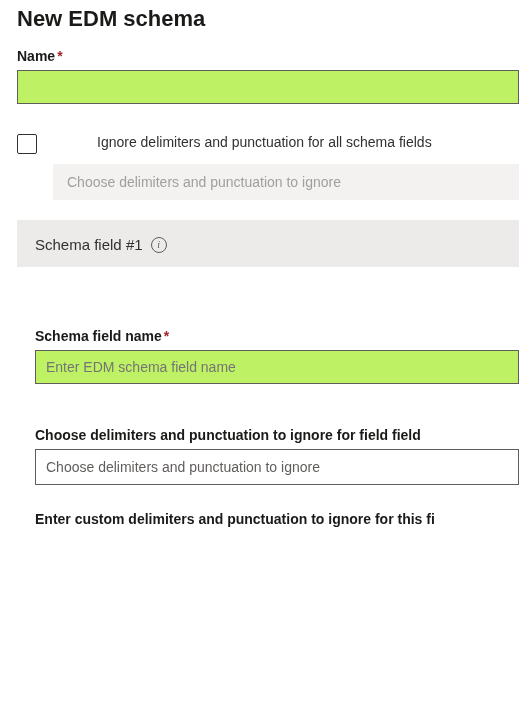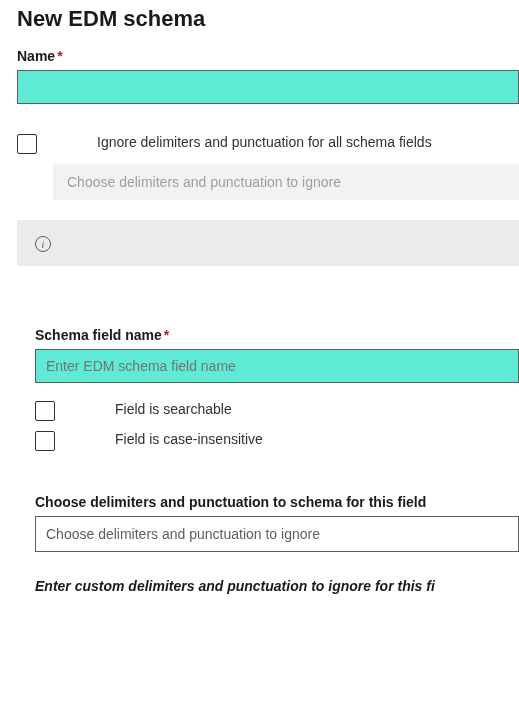--- a/index.html
+++ b/index.html
@@ -38,21 +38,21 @@
       margin-left: 2px;
     }
     .text-input {
       width: 100%;
       height: 34px;
       border: 1px solid #605e5c;
       padding: 0 10px;
       font-size: 14px;
       font-family: inherit;
       color: #323130;
-      background: #5eead4;
+      background: #bef264;
     }
     .textarea-input {
       width: 100%;
       height: 58px;
       border: 1px solid #605e5c;
       padding: 6px 10px;
       font-size: 14px;
       font-family: inherit;
       resize: none;
       background: #ffffff;
@@ -162,46 +162,37 @@
 
 
   <div class="checkbox-row">
     <div class="checkbox"></div>
     <span class="checkbox-label">Ignore delimiters and punctuation for all schema fields</span>
   </div>
 
   <div class="dropdown-disabled">Choose delimiters and punctuation to ignore</div>
 
   <div class="section-panel">
+    <span class="section-title">Schema field #1</span>
     <span class="info-icon">i</span>
   </div>
 
   <div class="field-section-body">
     <div class="sub-field-group">
       <div class="sub-field-label">
         <span>Schema field name</span><span class="required">*</span>
       </div>
       <input type="text" class="text-input" placeholder="Enter EDM schema field name" style="">
     </div>
 
-    <div class="checkbox-stack">
-      <div class="checkbox-row">
-        <div class="checkbox"></div>
-        <span class="checkbox-label">Field is searchable</span>
-      </div>
-      <div class="checkbox-row">
-        <div class="checkbox"></div>
-        <span class="checkbox-label">Field is case-insensitive</span>
-      </div>
-    </div>
 
     <div class="sub-field-group">
-      <div class="sub-field-label">Choose delimiters and punctuation to schema for this field</div>
+      <div class="sub-field-label">Choose delimiters and punctuation to ignore for field field</div>
       <div class="dropdown-input">
         <span>Choose delimiters and punctuation to ignore</span>
       </div>
     </div>
 
-    <div class="sub-field-group" style="margin-top:26px;font-style:italic;">
+    <div class="sub-field-group" style="margin-top:26px;">
       <div class="sub-field-label">Enter custom delimiters and punctuation to ignore for this fi</div>
     </div>
   </div>
 </div>
 
 </body></html>

